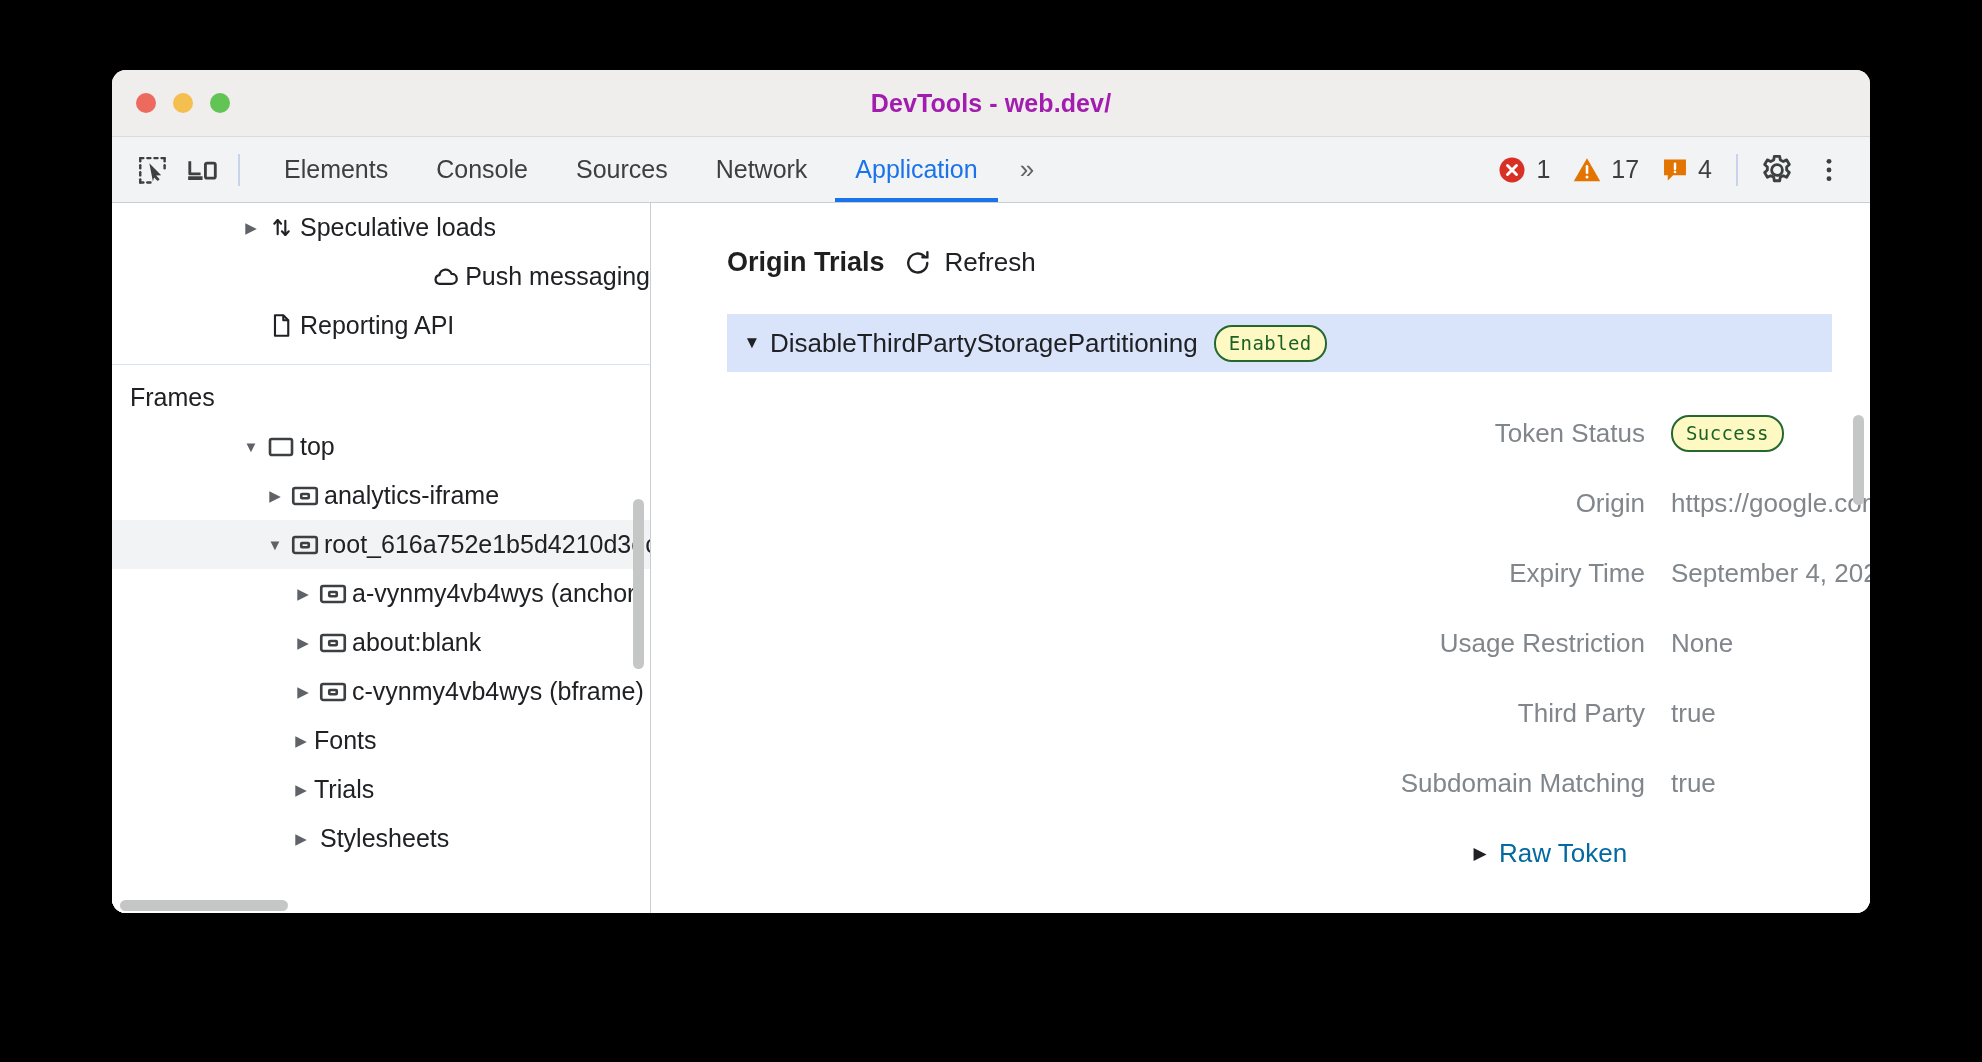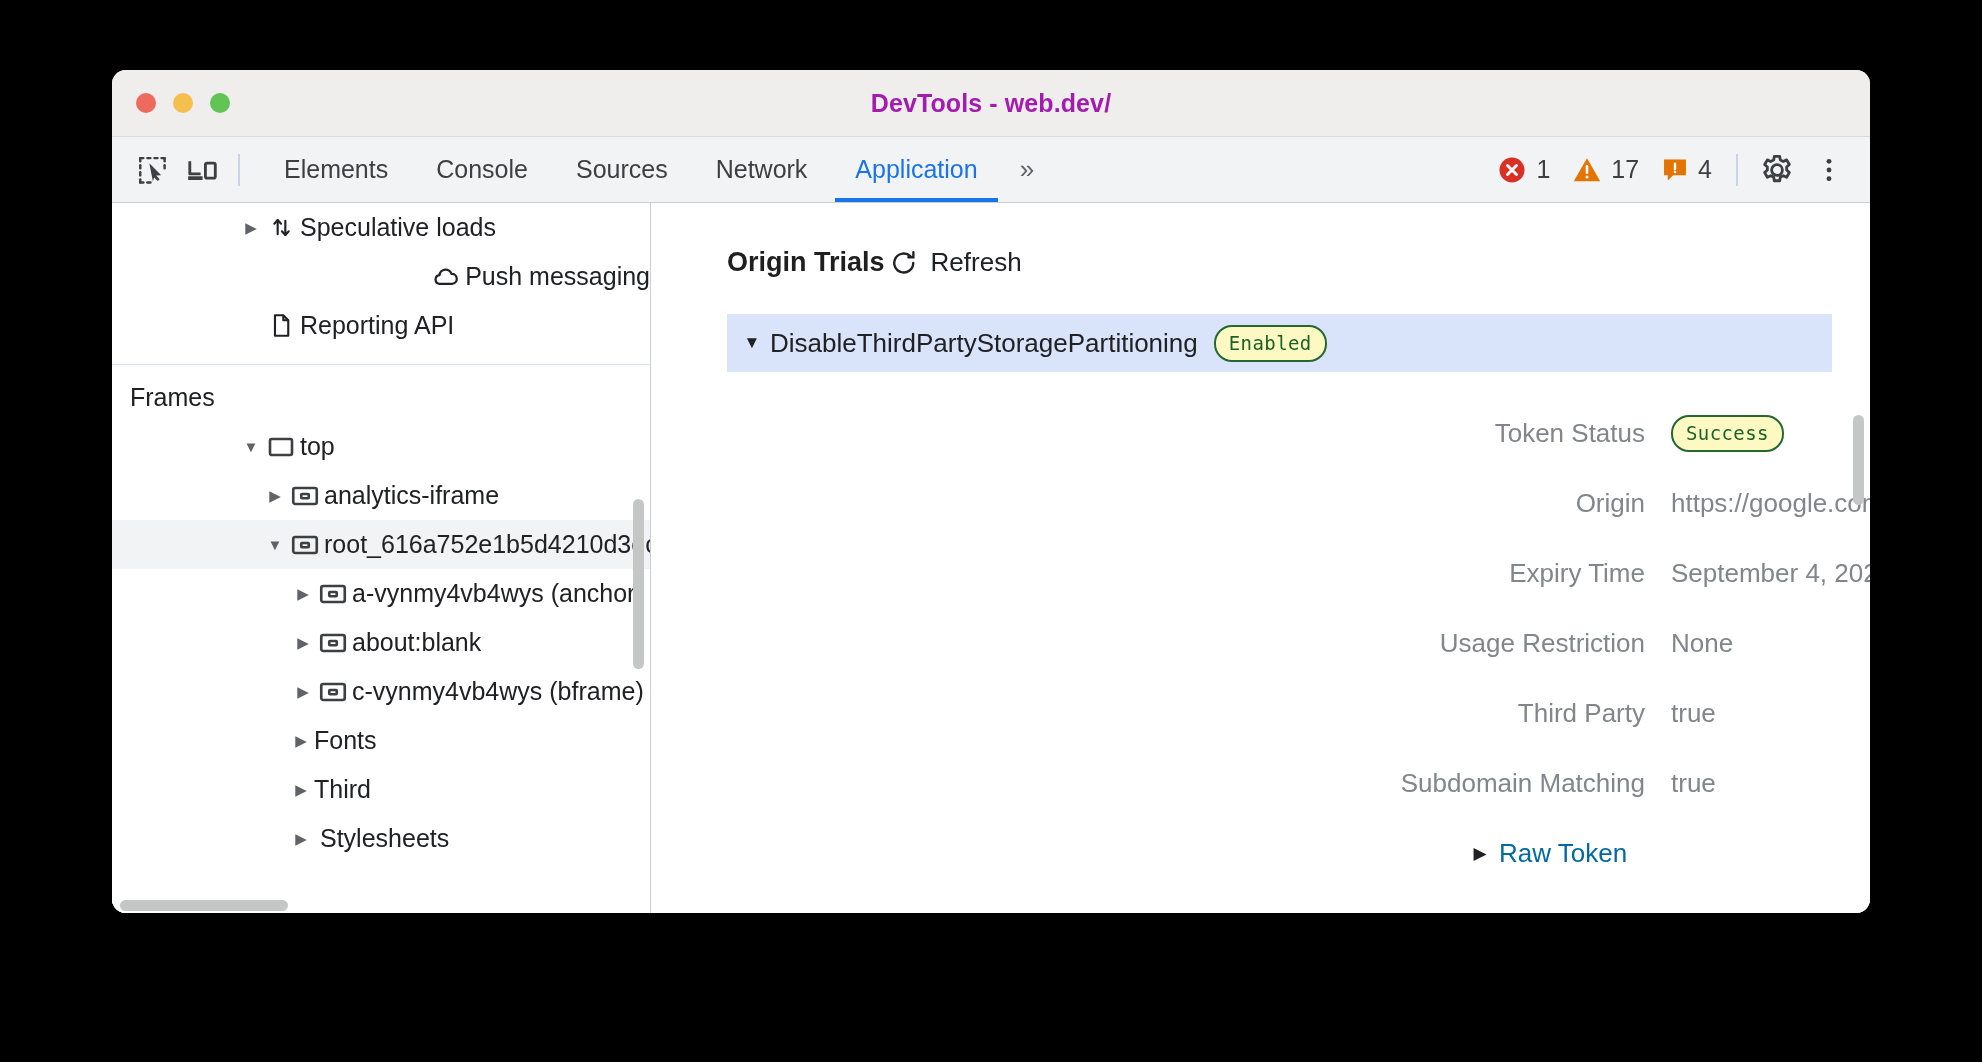--- a/index.html
+++ b/index.html
@@ -252,21 +252,21 @@
     position: relative;
     flex: 1 1 auto;
     background: #ffffff;
     overflow: hidden;
   }
   #main-inner { padding: 44px 0 0 0; }
 
   .panel-header {
     display: flex;
     align-items: flex-start;
-    gap: 4px;
+    gap: 18px;
     padding-left: 76px;
     margin-bottom: 36px;
   }
   .panel-title {
     font-size: 27px;
     font-weight: bold;
     color: #1f1f1f;
     user-select: none;
   }
   .refresh-btn {
@@ -604,21 +604,21 @@
             <span class="tree-label">c-vynmy4vb4wys (bframe)</span>
           </div>
 
           <div class="tree-row" style="padding-left:178px;">
             <span class="twisty">▶</span>
             <span class="tree-label" style="margin-left:2px;">Fonts</span>
           </div>
 
           <div class="tree-row" style="padding-left:178px;">
             <span class="twisty">▶</span>
-            <span class="tree-label" style="margin-left:2px;">Third</span>
+            <span class="tree-label" style="margin-left:2px;">Trials</span>
           </div>
 
           <div class="tree-row" style="padding-left:178px;">
             <span class="twisty">▶</span>
             <span class="tree-label" style="margin-left:8px;">Stylesheets</span>
           </div>
 
           <div id="sb-vscroll-thumb"></div>
         </div>
 

